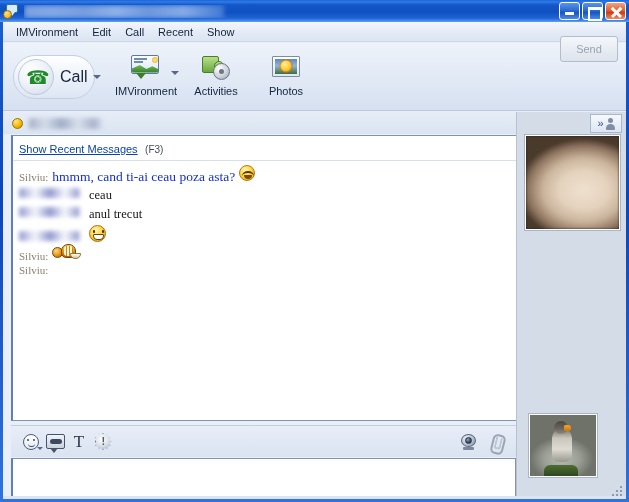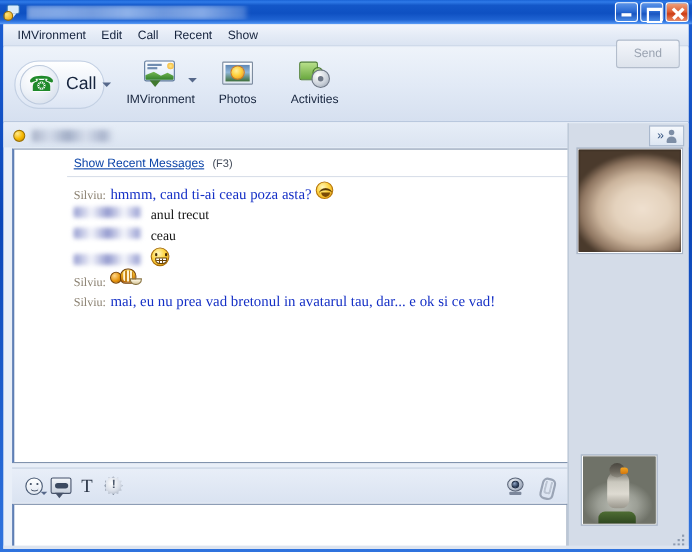--- a/index.html
+++ b/index.html
@@ -373,21 +373,20 @@
 
   
   #chat-history {
     position: absolute;
     left: 8px; top: 113px;
     width: 562px; height: 286px;
     background: #ffffff;
     border: 1px solid #8193ad;
     border-left: 2px solid #5f7fb5;
     overflow: hidden;
-    padding-left: 48px;
   }
   #recent-bar {
     padding: 3px 0 3px 6px;
     border-bottom: 1px solid #d9dfe9;
     white-space: nowrap;
   }
   #recent-link {
     font-size: 11px;
     color: #0b44a8;
     text-decoration: underline;
@@ -823,37 +822,37 @@
           <div class="ln2"></div>
           <div class="sun"></div>
           <div class="hill"></div>
           <div class="tail"></div>
         </div>
         <div class="tool-label">IMVironment</div>
         <div class="tool-caret"></div>
       </div>
 
       <div class="tool-btn">
+        <div class="ico-act">
+          <div class="puz"></div>
+          <div class="gear"></div>
+        </div>
+        <div class="tool-label">Activities</div>
+      </div>
+
+      <div class="tool-btn">
         <div class="ico-pho">
           <div class="frame">
               <div class="inner">
                 <div class="flower"></div>
               </div>
             </div>
         </div>
         <div class="tool-label">Photos</div>
       </div>
-
-      <div class="tool-btn">
-        <div class="ico-act">
-          <div class="puz"></div>
-          <div class="gear"></div>
-        </div>
-        <div class="tool-label">Activities</div>
-      </div>
     </div>
 
     <div id="status-line">
       <div id="status-dot"></div>
       <div id="status-name-redact"></div>
     </div>
 
     <div id="sidebar-toggle">
       <span class="chev">»</span>
       <span class="person"></span>
@@ -869,26 +868,26 @@
       <div id="messages">
 
         <div class="msg">
           <span class="sender">Silviu:</span>
           <span class="text-blue">hmmm, cand ti-ai ceau poza asta?</span>
           <span class="emo emo-blush"></span>
         </div>
 
         <div class="msg">
           <span class="sender-redact"></span>
-          <span class="text-black">anul trecut</span>
+          <span class="text-black">ceau</span>
         </div>
 
         <div class="msg">
           <span class="sender-redact"></span>
-          <span class="text-black">ceau</span>
+          <span class="text-black">anul trecut</span>
         </div>
 
 
         <div class="msg">
           <span class="sender-redact"></span>
           <span class="emo emo-grin">
             <span class="eyes"></span>
             <span class="teeth"></span>
           </span>
         </div>
@@ -898,21 +897,20 @@
           <span class="emo emo-custom">
             <span class="c1"></span>
             <span class="c2"></span>
             <span class="c3"></span>
             <span class="c4"></span>
           </span>
         </div>
 
         <div class="msg">
           <span class="sender">Silviu:</span>
-          <span class="text-blue">mai, eu nu prea vad bretonul in avatarul tau, dar... e ok si ce vad!</span>
         </div>
 
       </div>
     </div>
 
     <div id="format-bar">
       <div class="fmt-btn">
         <span class="ico-smiley"></span>
         <span class="mini-caret"></span>
       </div>

